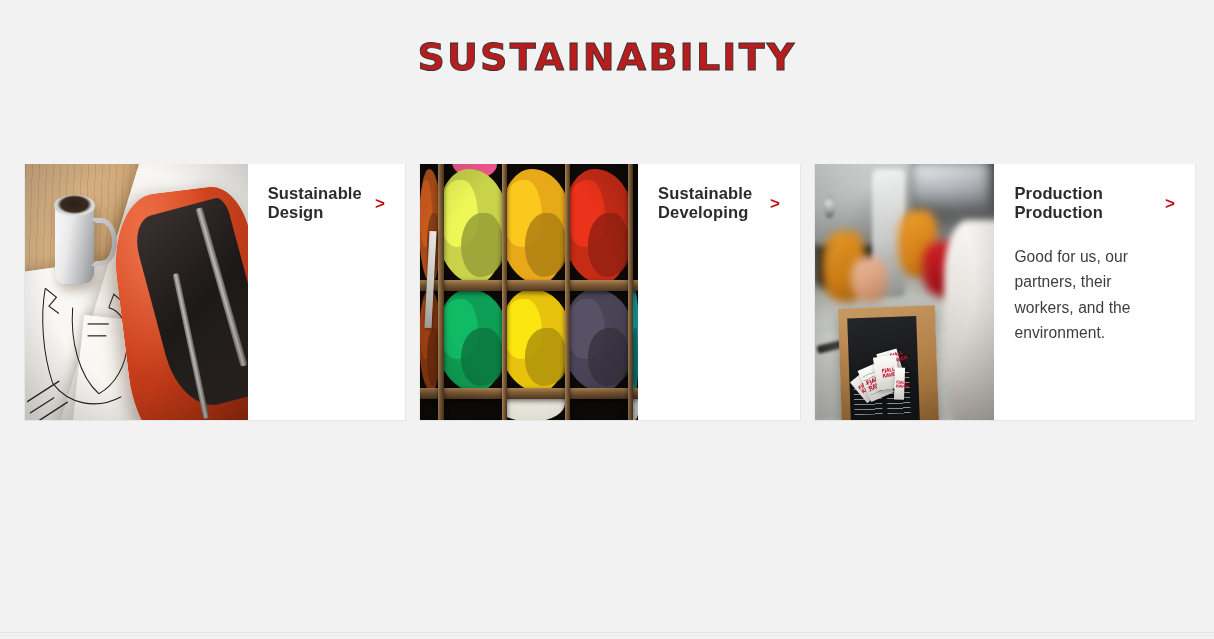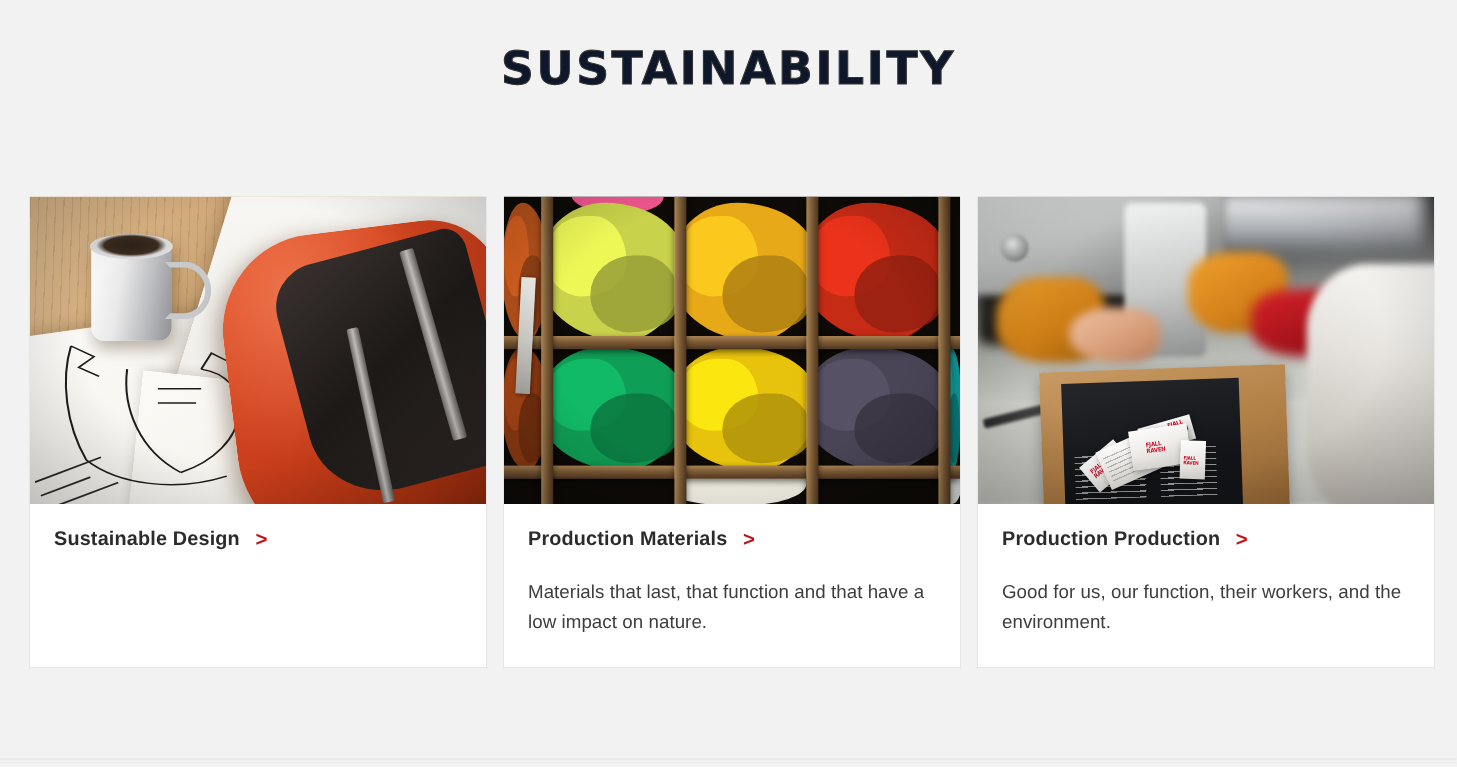--- a/index.html
+++ b/index.html
@@ -26,21 +26,21 @@
   
   .header {
     padding-top: 38px;
     text-align: center;
   }
   .page-title {
     font-family: "DejaVu Sans", sans-serif;
     font-size: 38px;
     font-weight: bold;
     letter-spacing: 2.2px;
-    color: #0f172a;
+    color: #b91c1c;
     line-height: 1.05;
     margin: 0;
     text-transform: uppercase;
     -webkit-text-stroke: 0.9px #343434;
   }
   .page-subtitle {
     margin: 17px 0 0 0;
     font-family: "Liberation Sans", sans-serif;
     font-style: italic;
     font-weight: 300;
@@ -58,21 +58,21 @@
     display: flex;
     justify-content: space-between;
   }
   .card {
     width: 382px;
     background: #ffffff;
     border: 1px solid #e6e6e6;
     border-top: none;
     box-sizing: border-box;
     display: flex;
-    flex-direction: column;
+    flex-direction: row;
   }
   .card-media {
     width: 100%;
     height: 256px;
     position: relative;
     overflow: hidden;
     background: #1a1512;
   }
   .card-body {
     padding: 20px 20px 24px 20px;
@@ -508,24 +508,23 @@
           <div class="pw-bar pw-bar-v" style="left:37.4%;top:0;width:2.6%;height:100%;"></div>
           <div class="pw-bar pw-bar-v" style="left:66.4%;top:0;width:2.6%;height:100%;"></div>
           <div class="pw-bar pw-bar-v" style="left:95.2%;top:0;width:2.6%;height:100%;"></div>
           <div class="pw-tag"></div>
           <div class="pd-vign"></div>
         </div>
       </div>
 
       <div class="card-body">
         <div class="card-heading">
-          <span>Production Materials</span>
+          <span>Sustainable Developing</span>
           <span class="chev">&gt;</span>
         </div>
-        <p class="card-text">Materials that last, that function and that have a low impact on nature.</p>
       </div>
     </div>
 
     <div class="card">
       <div class="card-media photo-prod">
         <div class="pp-bg"></div>
         <div class="pp-desk"></div>
         <div class="pp-blur pp-window"></div>
         <div class="pp-blur pp-machine-dark"></div>
         <div class="pp-blur pp-machine-head"></div>
@@ -578,21 +577,21 @@
         </div>
 
         <div class="pd-vign"></div>
       </div>
 
       <div class="card-body">
         <div class="card-heading">
           <span>Production Production</span>
           <span class="chev">&gt;</span>
         </div>
-        <p class="card-text">Good for us, our function, their workers, and the environment.</p>
+        <p class="card-text">Good for us, our partners, their workers, and the environment.</p>
       </div>
     </div>
 
   </div>
 
   <div class="bottom-rule"></div>
   <div class="bottom-rule2"></div>
 </div>
 
 </body></html>

